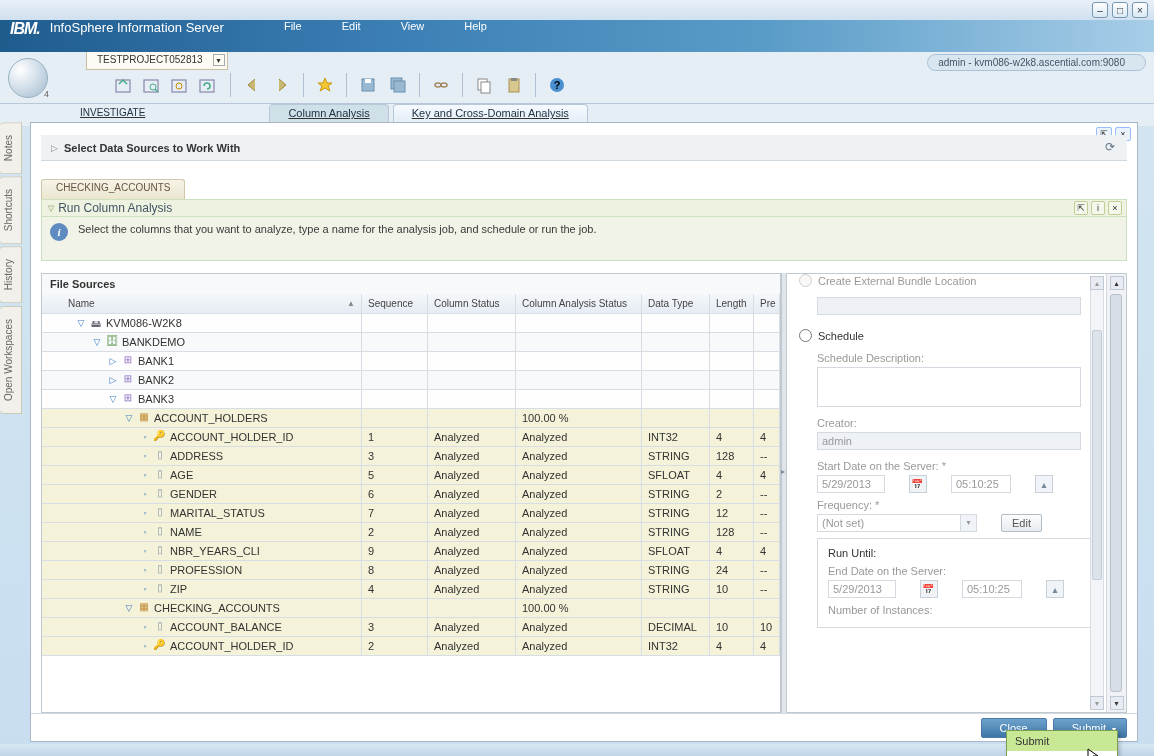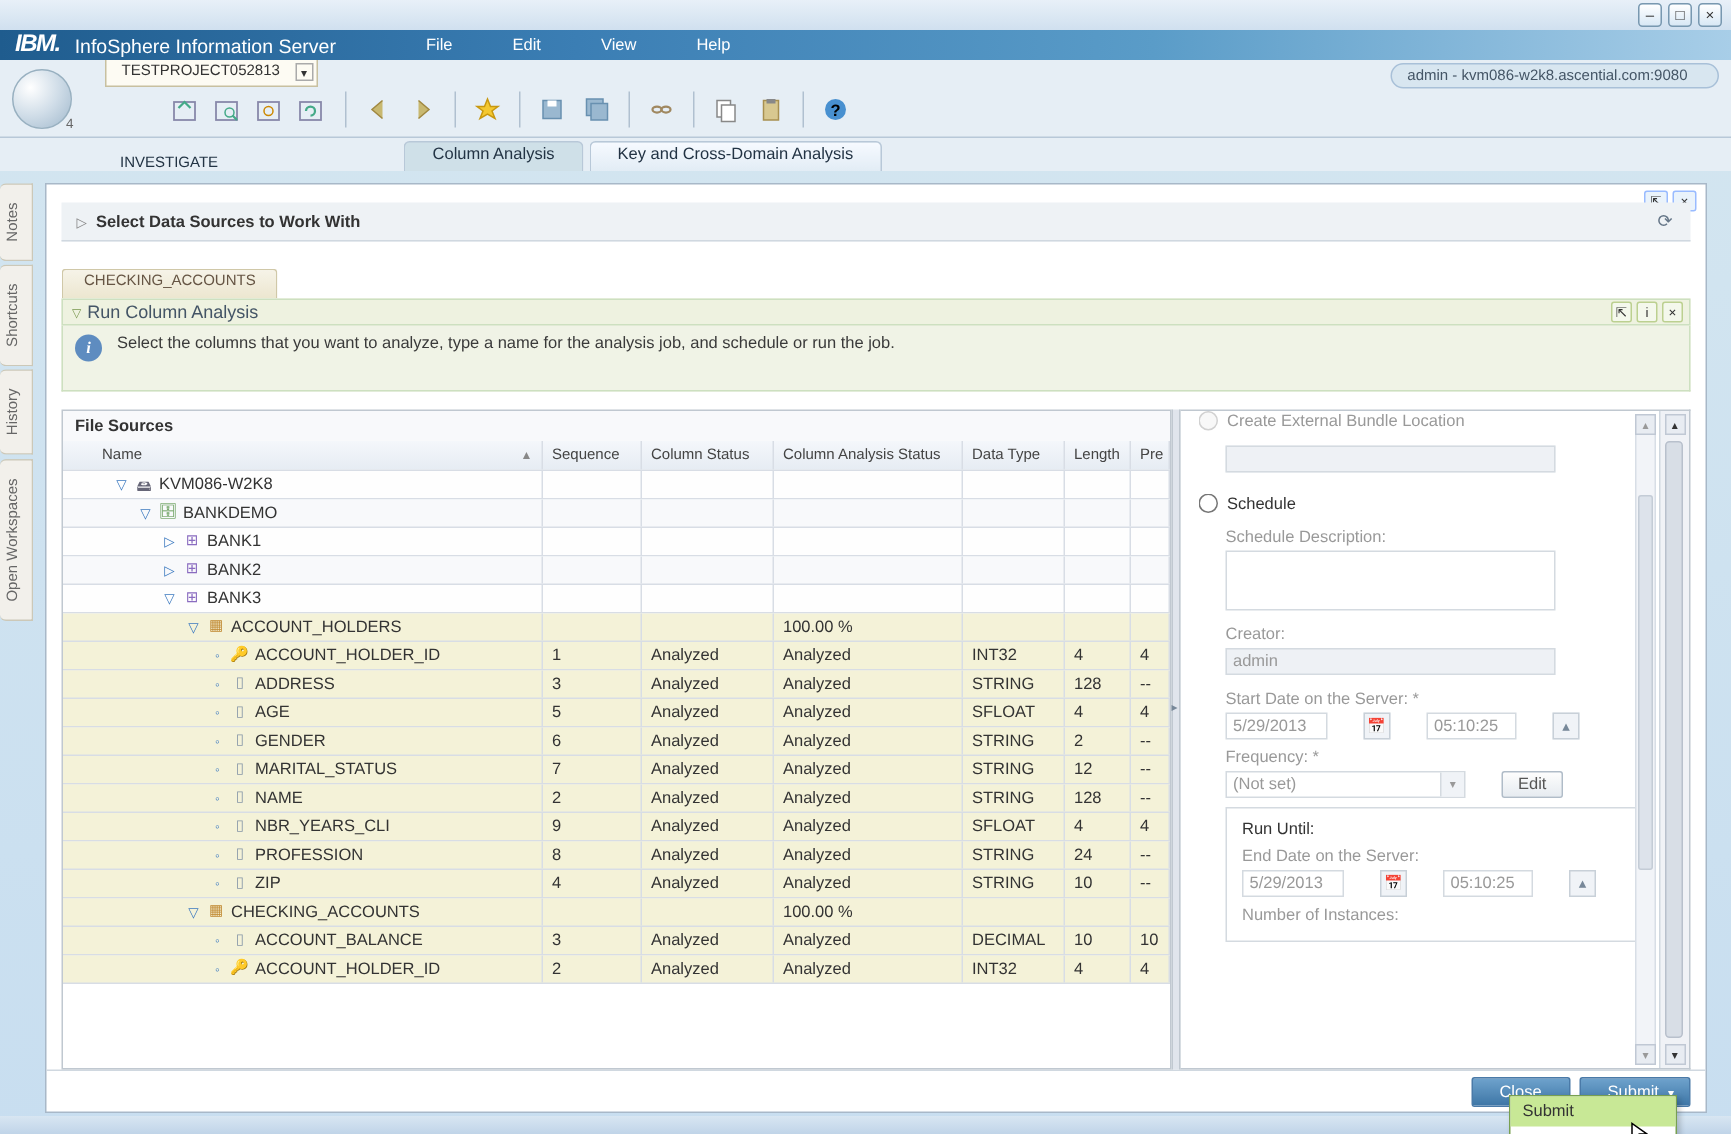--- a/index.html
+++ b/index.html
@@ -4,40 +4,40 @@
 <style>
 * { box-sizing: border-box; margin: 0; padding: 0; }
 body { font-family: Tahoma, Arial, sans-serif; font-size: 11px; color: #333; background: #fff; overflow: hidden; width: 1154px; height: 756px; position: relative; }
 
 
 .window { width: 1154px; height: 756px; background: linear-gradient(to bottom, #d4e6f0 0%, #c8def0 100%); position: relative; }
 .titlebar { height: 20px; background: linear-gradient(to bottom, #e8f0f8, #d0e0ef); display: flex; align-items: center; padding: 0 6px; justify-content: flex-end; gap: 4px; }
 .win-btn { width: 16px; height: 16px; border: 1px solid #7898b0; border-radius: 3px; background: linear-gradient(#fff,#d8e8f5); font-size: 10px; display: flex; align-items: center; justify-content: center; cursor: pointer; }
 
 
-.app-header { height: 20px; background: linear-gradient(to right, #1f5c8e, #3b7eb4, #5a9cc8, #a8cee8); color: #fff; display: flex; align-items: center; padding: 0 10px; }
+.app-header { height: 32px; background: linear-gradient(to right, #1f5c8e, #3b7eb4, #5a9cc8, #a8cee8); color: #fff; display: flex; padding: 0 10px; }
 .ibm-logo { font-weight: bold; font-style: italic; letter-spacing: -1px; font-size: 16px; margin-right: 10px; }
 .app-title { font-size: 13px; }
 .menubar { margin-left: 60px; display: flex; gap: 40px; font-size: 11px; }
 .menubar span { cursor: pointer; }
 
 
 .toolbar-row { height: 52px; display: flex; align-items: center; padding-left: 8px; position: relative; background: #e6eef5; border-bottom: 1px solid #b8c8d8; }
 .globe { width: 40px; height: 40px; border-radius: 50%; background: radial-gradient(circle at 30% 30%, #fff, #d0dde8, #a0b8cc); border: 1px solid #98b0c0; position: relative; }
 .globe-badge { position: absolute; right: -2px; bottom: -2px; font-size: 9px; color: #666; }
-.project-tab { position: absolute; top: 0; left: 70px; height: 18px; background: #fdfbf3; border: 1px solid #c8c0a0; border-top: none; padding: 2px 24px 2px 10px; font-size: 10px; }
+.project-tab { position: absolute; top: 0; left: 86px; height: 18px; background: #fdfbf3; border: 1px solid #c8c0a0; border-top: none; padding: 2px 24px 2px 10px; font-size: 10px; }
 .project-ctrl { position: absolute; right: 2px; top: 2px; width: 12px; height: 12px; border: 1px solid #aaa; font-size: 8px; display: flex; align-items: center; justify-content: center; }
 .tool-icons { margin-left: 60px; display: flex; align-items: center; gap: 4px; margin-top: 14px; }
 .tool-group { display: flex; gap: 2px; padding: 2px; }
 .tool-btn { width: 26px; height: 26px; border: 1px solid transparent; border-radius: 3px; display: flex; align-items: center; justify-content: center; cursor: pointer; }
 .tool-sep { width: 1px; height: 24px; background: #b0c0d0; margin: 0 4px; }
 .user-pill { position: absolute; right: 8px; top: 2px; background: #d8e6f0; border: 1px solid #a8c0d8; border-radius: 10px; padding: 2px 20px 2px 10px; font-size: 10px; color: #456; }
 
 
-.ctx-tabs { height: 22px; display: flex; align-items: flex-end; background: #e6eef5; padding-left: 90px; gap: 4px; }
+.ctx-tabs { height: 22px; display: flex; align-items: flex-start; background: #e6eef5; padding-left: 90px; gap: 4px; text-decoration: underline; }
 .ctx-tab { height: 20px; padding: 2px 18px; border: 1px solid #b8c8d8; border-bottom: none; border-radius: 4px 4px 0 0; background: linear-gradient(#f6faff,#e2ecf5); font-size: 11px; color: #234; cursor: pointer; }
 .ctx-tab.active { background: #cfe0e8; }
 .investigate-label { font-size: 10px; color: #234; margin-left: -10px; margin-right: 120px; margin-top: 3px; }
 
 
 .side-tabs { position: absolute; left: 0; top: 122px; bottom: 0; width: 22px; display: flex; flex-direction: column; }
 .side-tab { writing-mode: vertical-rl; transform: rotate(180deg); padding: 12px 3px; background: #f2f0eb; border: 1px solid #ccc8b8; border-right: none; font-size: 10px; color: #666; cursor: pointer; margin-bottom: 2px; border-radius: 0 4px 4px 0; }
 
 
 .main-area { position: absolute; left: 30px; right: 16px; top: 122px; bottom: 14px; background: #fff; border: 1px solid #a8b8c8; display: flex; flex-direction: column; }
@@ -99,21 +99,21 @@
 .splitter::before { content: "▸"; position: absolute; top: 44%; left: -1px; font-size: 8px; color: #789; }
 
 
 .form-panel { width: 340px; border: 1px solid #c0c8d0; border-left: none; position: relative; display: flex; }
 .form-scroller { width: 20px; border-left: 1px solid #d0d8e0; background: #f0f2f6; position: relative; }
 .form-scrollbar-inner { width: 12px; background: #d8dee6; border: 1px solid #b8c0cc; border-radius: 3px; position: absolute; left: 3px; top: 2px; bottom: 2px; }
 .form-content { flex: 1; padding: 2px 12px 8px 12px; overflow: hidden; font-size: 11px; color: #999; position: relative; }
 .radio-row { display: flex; align-items: center; color: #333; margin: 3px 0 10px 0; font-size: 11px; }
 .radio-row input { margin-right: 6px; }
 .form-lbl { display: block; margin: 2px 0 3px 0; color: #999; font-size: 11px; }
-.form-box { width: 220px; height: 18px; background: #fff; border: 1px solid #d4dae0; }
+.form-box { width: 264px; height: 18px; background: #fff; border: 1px solid #d4dae0; }
 .form-ta { height: 40px; }
 .form-box.ro { background: #eef1f5; }
 .inline-row { display: flex; gap: 24px; align-items: flex-end; margin-bottom: 6px; }
 .cal-ico { width: 18px; height: 18px; border: 1px solid #c8d0d8; display: flex; align-items: center; justify-content: center; font-size: 10px; background: #f0f3f7; color: #789; }
 .sel-box { width: 160px; height: 18px; border: 1px solid #d4dae0; background: #fff; position: relative; padding: 2px 4px; color: #999; }
 .sel-box .dd { position: absolute; right: 0; top: 0; width: 16px; height: 16px; border-left: 1px solid #d4dae0; background: #f0f3f7; text-align: center; font-size: 8px; line-height: 16px; }
 .btn-sm { padding: 2px 10px; border: 1px solid #b0bcc8; background: linear-gradient(#fdfdfd,#e6ebf0); border-radius: 2px; color: #555; cursor: pointer; }
 .fieldset { border: 1px solid #d4dae0; padding: 8px 10px; margin-top: 6px; }
 .fs-legend { font-size: 11px; color: #666; margin-bottom: 6px; }
 .sb-arrow { width: 14px; height: 14px; background: #e8ecf2; border: 1px solid #c0c8d4; font-size: 8px; display: flex; align-items: center; justify-content: center; }

